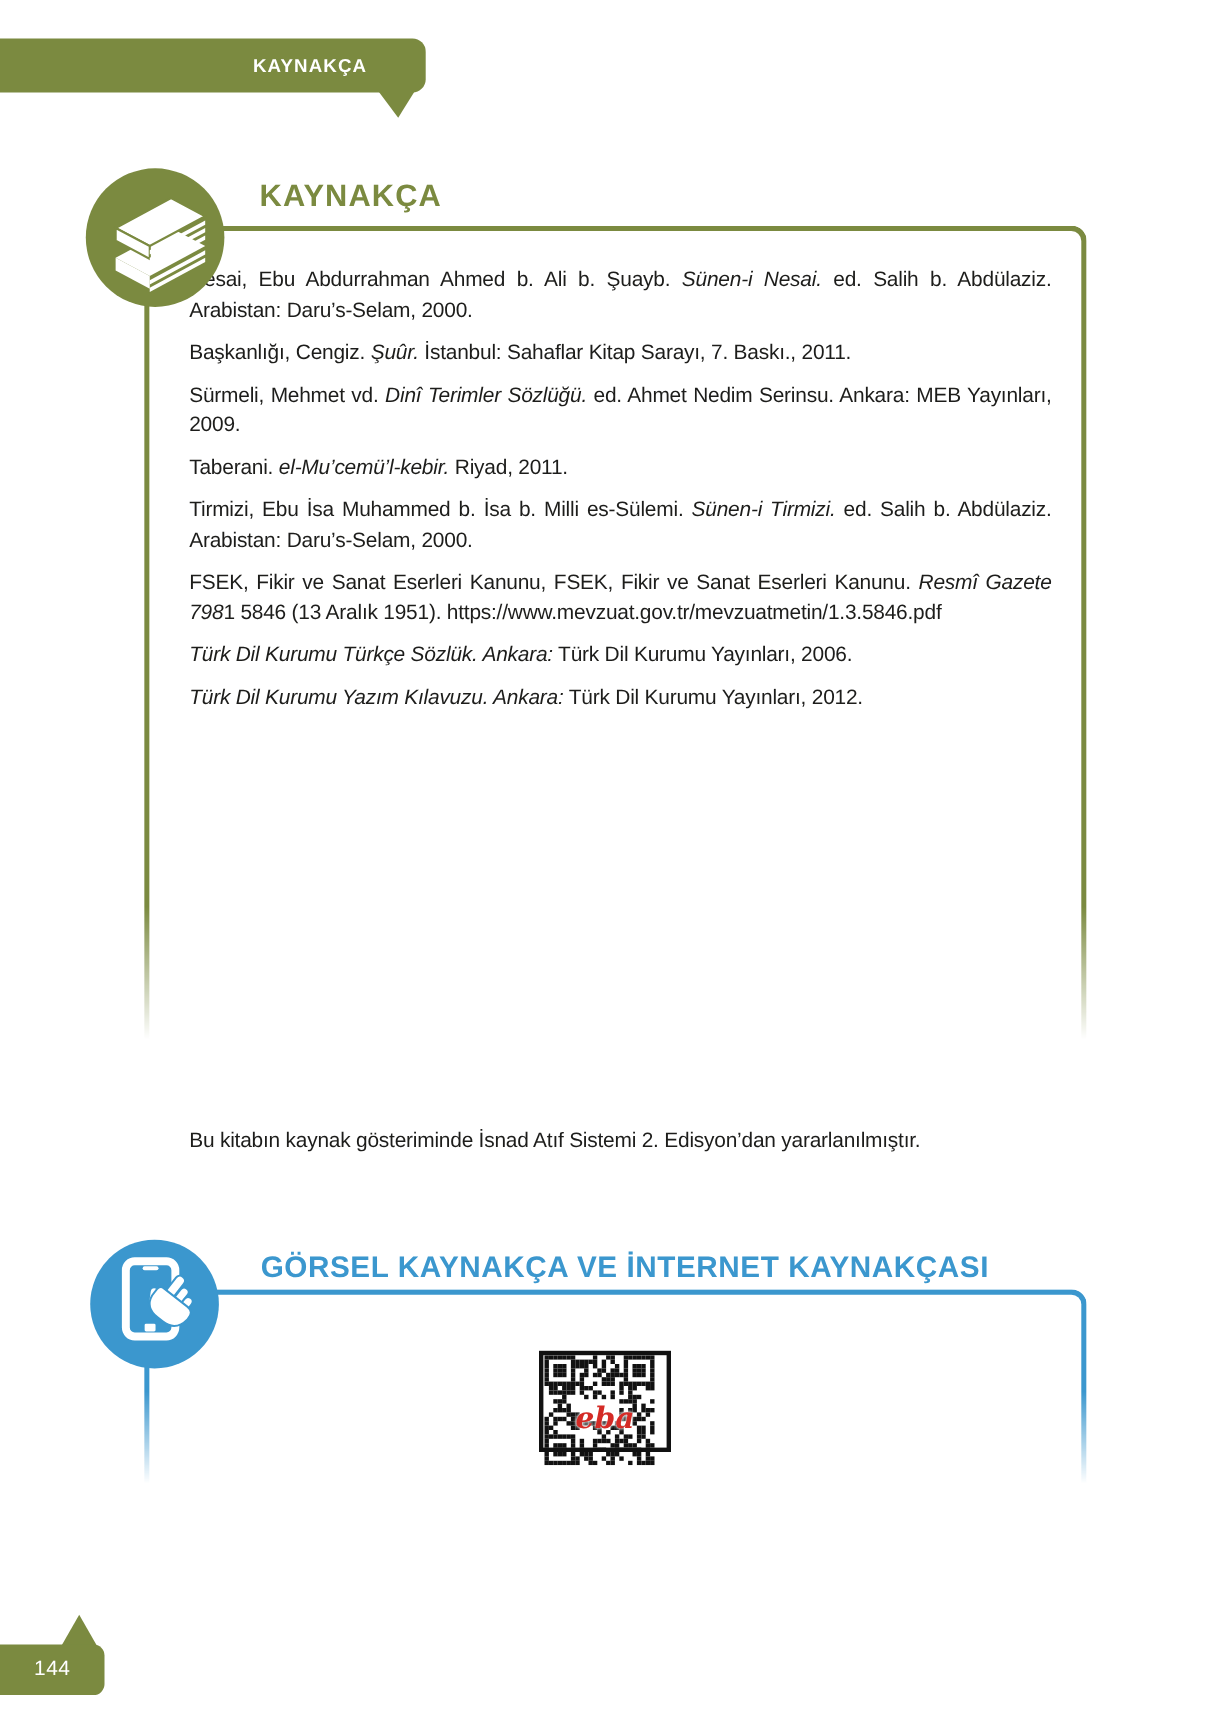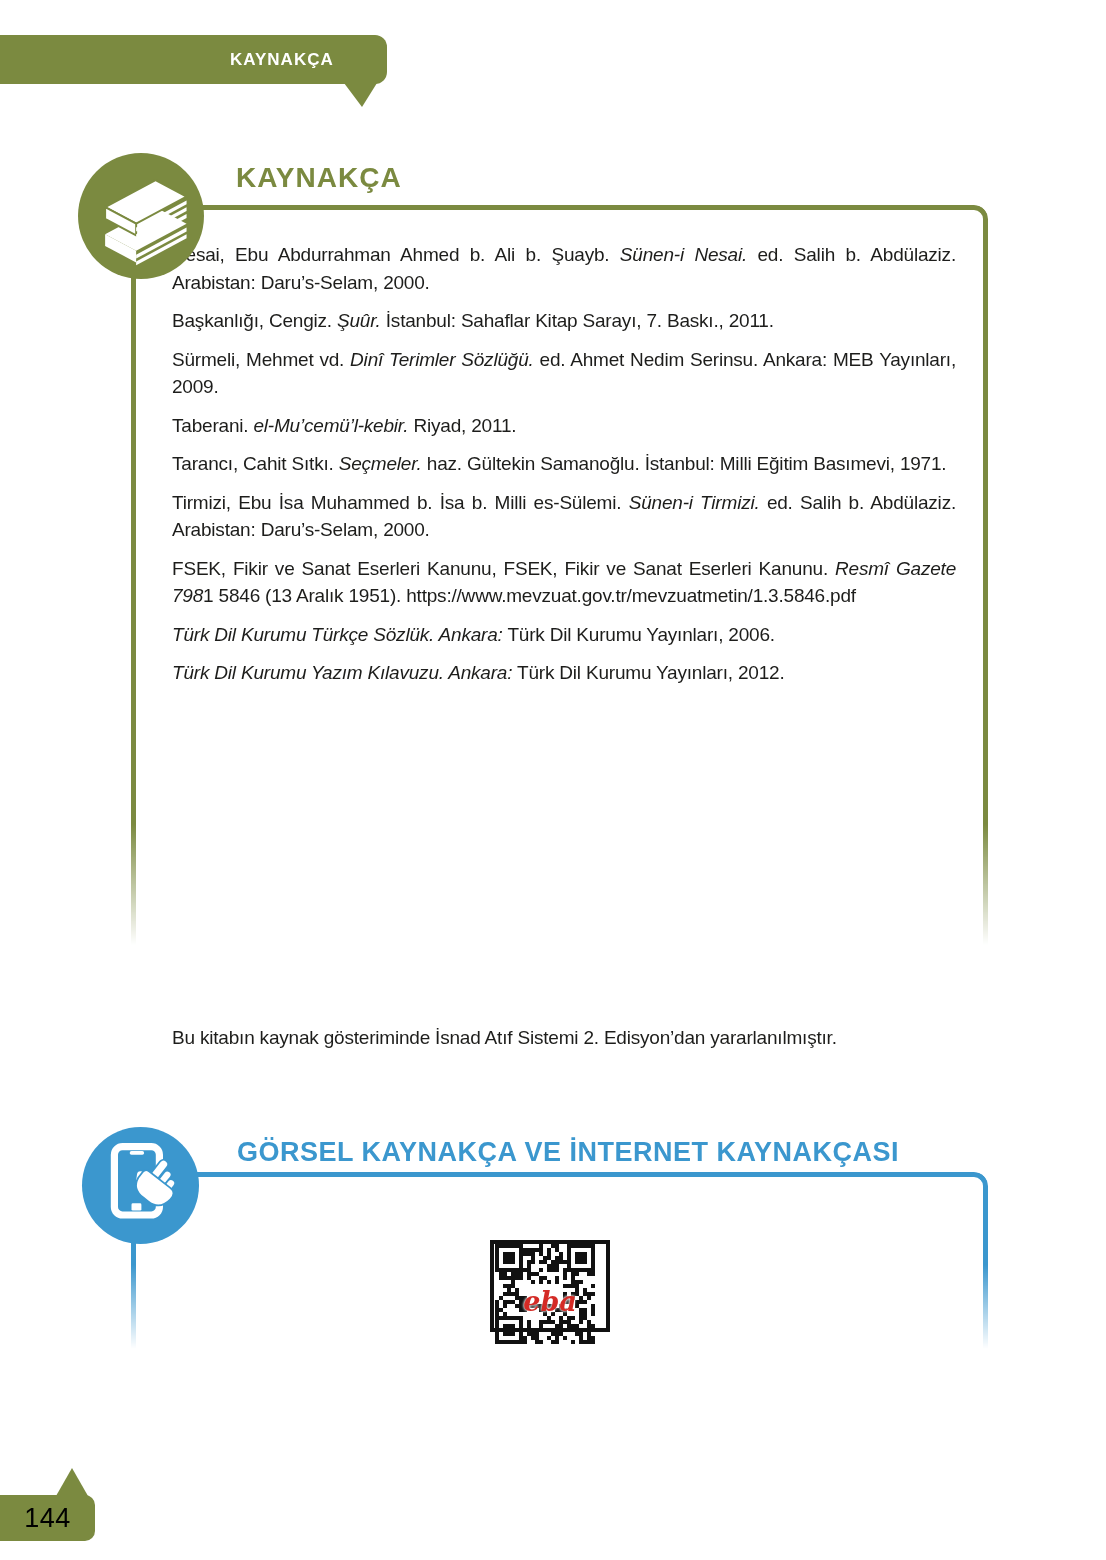--- a/index.html
+++ b/index.html
@@ -87,38 +87,38 @@
   .vis-box{left:131px;top:1172px;width:857px;height:186px;}
   .vis-box .frame-border{
     border-color:var(--blue);
     -webkit-mask-image:linear-gradient(to bottom,#000 50%,transparent 95%);
             mask-image:linear-gradient(to bottom,#000 50%,transparent 95%);
   }
 
   
   .qr{
     position:absolute;left:490px;top:1228px;width:120px;height:92px;
-    background:#fff;border:4px solid #111;padding:0;margin-top:12px;
+    background:#fff;border:4px solid #111;padding:0;
   }
   .qr svg{display:block;width:102px;height:100px;}
   .qr-label{
     position:absolute;left:0;right:0;top:44px;text-align:center;
     font-family:"DejaVu Serif", serif;
     font-style:italic;font-weight:bold;font-size:27px;line-height:27px;
     color:var(--qr-red);
     text-shadow:0 0 3px #fff,0 0 3px #fff;
   }
 
   
   .footer-tab{
     position:absolute;left:0;top:1495px;width:95px;height:46px;
     background:var(--olive);border-radius:0 10px 10px 0;
     display:flex;align-items:center;justify-content:center;
   }
-  .footer-num{color:#000000;font-size:27px;letter-spacing:0.5px;}
+  .footer-num{color:#ffffff;font-size:19px;letter-spacing:0.5px;}
   .footer-tri{
     position:absolute;left:56px;top:1468px;width:0;height:0;
     border-left:16px solid transparent;
     border-right:16px solid transparent;
     border-bottom:28px solid var(--olive);
   }
 </style>
 </head>
 <body>
 
@@ -152,21 +152,20 @@
 
   <div class="frame bib-box">
     <div class="frame-border"></div>
   </div>
 
   <div class="bib-content" id="bib-entries">
       <p><span>Nesai, Ebu Abdurrahman Ahmed b. Ali b. Şuayb. </span><span class="it">Sünen-i Nesai.</span><span> ed. Salih b. Abdülaziz. Arabistan: Daru’s-Selam, 2000.</span></p>
       <p><span>Başkanlığı, Cengiz. </span><span class="it">Şuûr.</span><span> İstanbul: Sahaflar Kitap Sarayı, 7. Baskı., 2011.</span></p>
       <p><span>Sürmeli, Mehmet vd. </span><span class="it">Dinî Terimler Sözlüğü.</span><span> ed. Ahmet Nedim Serinsu. Ankara: MEB Yayınları, 2009.</span></p>
       <p><span>Taberani. </span><span class="it">el-Mu’cemü’l-kebir.</span><span> Riyad, 2011.</span></p>
-      <p><span>Tarancı, Cahit Sıtkı. </span><span class="it">Seçmeler.</span><span> haz. Gültekin Samanoğlu. İstanbul: Milli Eğitim Basımevi, 1971.</span></p>
       <p><span>Tirmizi, Ebu İsa Muhammed b. İsa b. Milli es-Sülemi. </span><span class="it">Sünen-i Tirmizi.</span><span> ed. Salih b. Abdülaziz. Arabistan: Daru’s-Selam, 2000.</span></p>
       <p><span>FSEK, Fikir ve Sanat Eserleri Kanunu, FSEK, Fikir ve Sanat Eserleri Kanunu. </span><span class="it">Resmî Gazete 798</span><span>1 5846 (13 Aralık 1951). https://www.mevzuat.gov.tr/mevzuatmetin/1.3.5846.pdf</span></p>
       <p><span class="it">Türk Dil Kurumu Türkçe Sözlük. Ankara:</span><span> Türk Dil Kurumu Yayınları, 2006.</span></p>
       <p><span class="it">Türk Dil Kurumu Yazım Kılavuzu. Ankara:</span><span> Türk Dil Kurumu Yayınları, 2012.</span></p>
     </div>
 
   <div class="bib-note">Bu kitabın kaynak gösteriminde İsnad Atıf Sistemi 2. Edisyon’dan yararlanılmıştır.</div>
 
   <div class="icon-circle vis-circle">
     <span>

